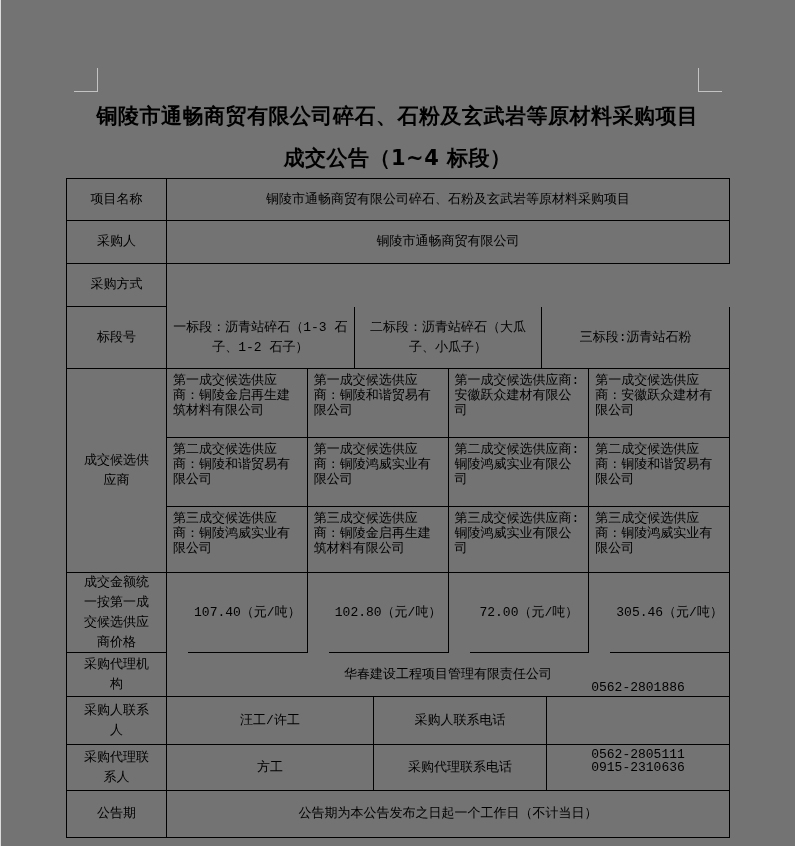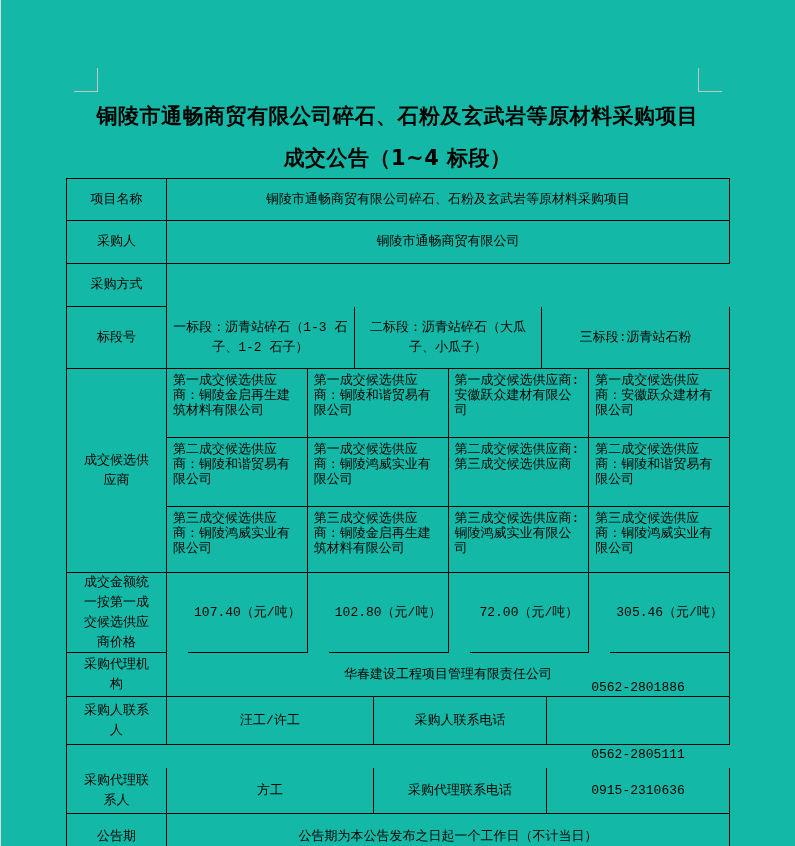--- a/index.html
+++ b/index.html
@@ -1,19 +1,19 @@
 <!DOCTYPE html>
 <html><head>
 <meta charset="utf-8">
 <style>
   html,body{margin:0;padding:0;background:#fff;}
   .page{
     position:relative;
     width:795px;height:846px;
-    background:#14b8a6;
+    background:#737373;
     font-family:"DejaVu Sans","Liberation Sans",sans-serif;
     color:#000;
     overflow:hidden;
   }
   .edge-left{position:absolute;left:0;top:0;width:1px;height:846px;background:#dcdcdc;}
   .crop{position:absolute;width:23px;height:23px;}
   .crop-tl{left:74px;top:68px;border-right:1px solid #c3c3c3;border-bottom:1px solid #c3c3c3;}
   .crop-tr{left:698px;top:68px;border-left:1px solid #c3c3c3;border-bottom:1px solid #c3c3c3;}
 
   .title{position:absolute;left:0;top:95px;width:795px;text-align:center;
@@ -82,21 +82,21 @@
       <div class="vcol">
         <div class="row" style="height:69px;">
           <div class="cell flex1 sup">第一成交候选供应商：铜陵金启再生建筑材料有限公司</div>
           <div class="cell flex1 sup">第一成交候选供应商：铜陵和谐贸易有限公司</div>
           <div class="cell flex1 sup">第一成交候选供应商:安徽跃众建材有限公司</div>
           <div class="cell flex1 sup">第一成交候选供应商：安徽跃众建材有限公司</div>
         </div>
         <div class="row" style="height:69px;">
           <div class="cell flex1 sup">第二成交候选供应商：铜陵和谐贸易有限公司</div>
           <div class="cell flex1 sup">第一成交候选供应商：铜陵鸿威实业有限公司</div>
-          <div class="cell flex1 sup">第二成交候选供应商:第三成交候选供应商</div>
+          <div class="cell flex1 sup">第二成交候选供应商:铜陵鸿威实业有限公司</div>
           <div class="cell flex1 sup">第二成交候选供应商：铜陵和谐贸易有限公司</div>
         </div>
         <div class="row" style="height:66px;">
           <div class="cell flex1 sup">第三成交候选供应商：铜陵鸿威实业有限公司</div>
           <div class="cell flex1 sup">第三成交候选供应商：铜陵金启再生建筑材料有限公司</div>
           <div class="cell flex1 sup">第三成交候选供应商:铜陵鸿威实业有限公司</div>
           <div class="cell flex1 sup">第三成交候选供应商：铜陵鸿威实业有限公司</div>
         </div>
       </div>
     </div>
@@ -117,21 +117,21 @@
     <div class="row" style="height:48px;">
       <div class="cell label">采购人联系人</div>
       <div class="cell w-name">汪工/许工</div>
       <div class="cell w-plabel">采购人联系电话</div>
       <div class="cell w-pvalue col">
         <span>0562-2801886</span>
         <span>0562-2805111</span>
       </div>
     </div>
 
-    <div class="row" style="height:46px;margin-top:23px;">
+    <div class="row" style="height:46px;">
       <div class="cell label">采购代理联系人</div>
       <div class="cell w-name">方工</div>
       <div class="cell w-plabel">采购代理联系电话</div>
       <div class="cell w-pvalue">0915-2310636</div>
     </div>
 
     <div class="row" style="height:47px;">
       <div class="cell label">公告期</div>
       <div class="cell flex1">公告期为本公告发布之日起一个工作日（不计当日）</div>
     </div>

